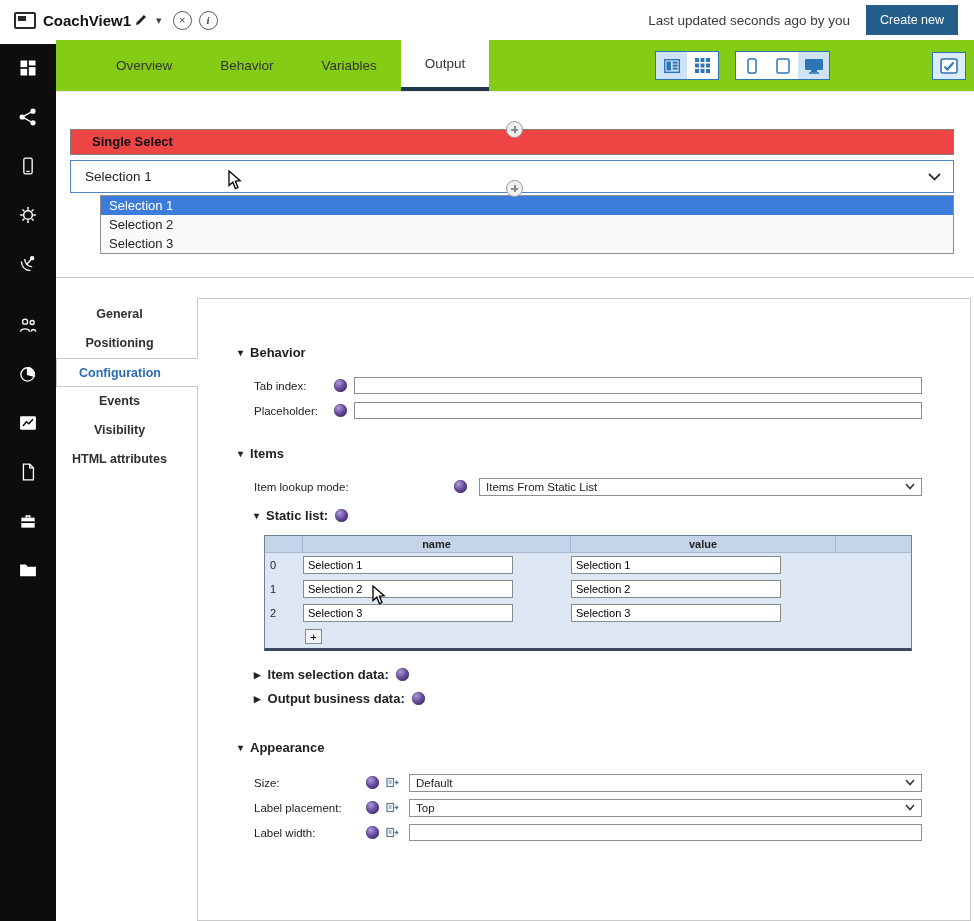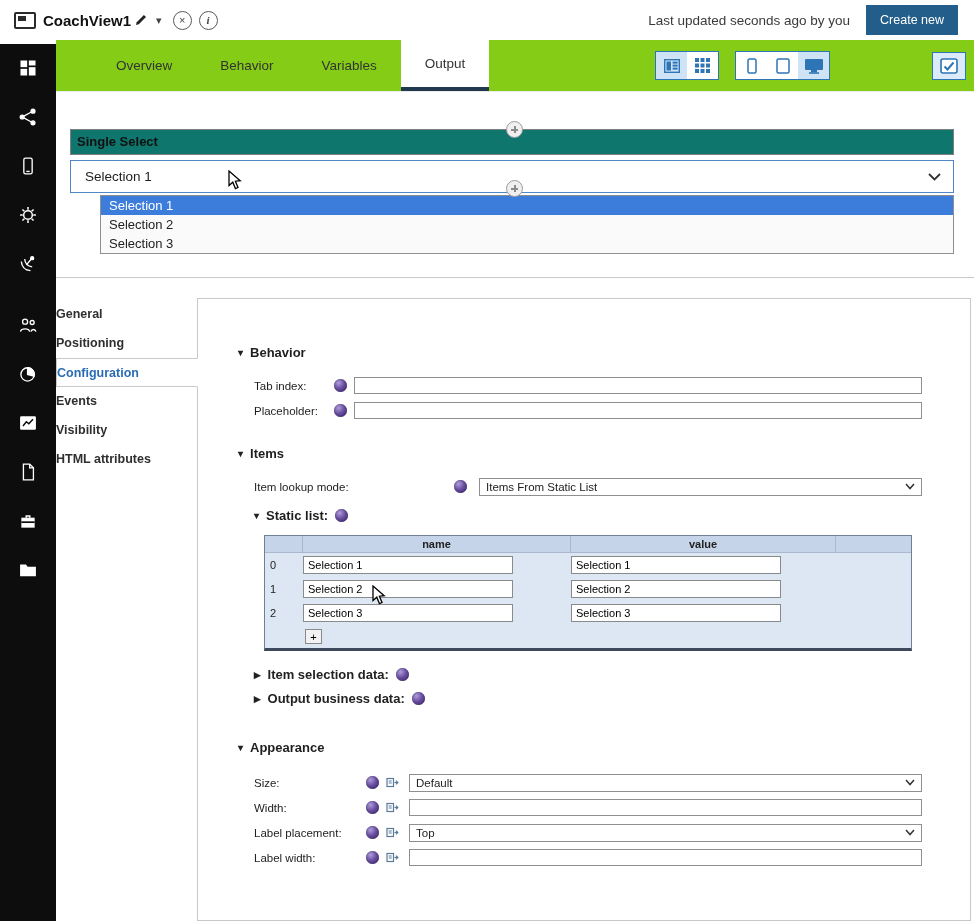--- a/index.html
+++ b/index.html
@@ -30,35 +30,35 @@
   .tab { padding: 0 24px; display: flex; align-items: center; font-size: 13.5px; color: #333; }
   .tab.active { background: #fff; border-bottom: 4px solid #22384f; }
   .tab-tools { margin-left: auto; display: flex; align-items: center; gap: 16px; padding-right: 8px; }
   .btn-group { display: flex; border: 1px solid #2e75b6; background: #fff; }
   .tg-btn { width: 31px; height: 27px; display: flex; align-items: center; justify-content: center; }
   .tg-btn.active { background: #cfe3f7; }
   .check-btn { width: 34px; height: 28px; display: flex; align-items: center; justify-content: center; border: 1px solid #2e75b6; background: #dcebf9; margin-left: 86px; }
 
   
   .canvas { position: absolute; left: 56px; top: 92px; right: 0; height: 186px; background: #fff; border-bottom: 1px solid #c9c9c9; }
-  .label-box { position: absolute; left: 14px; right: 20px; top: 37px; height: 26px; border: 1px solid #7f7f7f; background: #0f766e; font-weight: bold; font-size: 13px; line-height: 24px; padding-left: 6px; color: #111; }
+  .label-box { position: absolute; left: 14px; right: 20px; top: 37px; height: 26px; border: 1px solid #7f7f7f; background: #ef4444; font-weight: bold; font-size: 13px; line-height: 24px; padding-left: 21px; color: #111; }
   .select-box { position: absolute; left: 14px; right: 20px; top: 68px; height: 33px; border: 1px solid #4f86c6; background: #fff; display: flex; align-items: center; padding: 0 12px 0 14px; font-size: 13.5px; color: #222; }
   .select-box .sel-chev { margin-left: auto; display: flex; }
   .drop-plus { position: absolute; left: 50%; width: 17px; height: 17px; margin-left: -9px; border-radius: 50%; border: 1px solid #9a9a9a; background: #efefef; z-index: 4; }
   .drop-plus::before { content: ""; position: absolute; left: 4px; right: 4px; top: 50%; height: 2px; margin-top: -1px; background: #8a8a8a; }
   .drop-plus::after { content: ""; position: absolute; top: 4px; bottom: 4px; left: 50%; width: 2px; margin-left: -1px; background: #8a8a8a; }
   .p1 { top: 29px; }
   .p2 { top: 88px; }
   .option-list { position: absolute; left: 44px; right: 20px; top: 103px; background: #fafafa; border: 1px solid #8f8f8f; z-index: 3; }
   .option-row { height: 19px; line-height: 19px; padding-left: 8px; font-size: 13px; color: #222; }
   .option-row.selected { background: #3c7ddb; color: #fff; }
 
   
   .prop-tabs { position: absolute; left: 56px; top: 300px; width: 141px; z-index: 3; }
-  .prop-tab { height: 29px; line-height: 29px; text-align: left; padding-right: 14px; font-size: 12.5px; font-weight: bold; color: #2f2f2f; }
+  .prop-tab { height: 29px; line-height: 29px; text-align: center; padding-right: 14px; font-size: 12.5px; font-weight: bold; color: #2f2f2f; }
   .prop-tab.active { color: #2a6db5; background: #fff; border: 1px solid #c9c9c9; border-right-color: #fff; margin-right: -1px; position: relative; }
 
   
   .prop-panel { position: absolute; left: 197px; top: 298px; right: 3px; bottom: 0; border: 1px solid #c9c9c9; background: #fff; padding: 46px 0 0 40px; overflow: hidden; }
   .sec-head { display: flex; align-items: center; gap: 7px; font-weight: bold; font-size: 13px; color: #1e1e1e; }
   .sec-head .tri { font-size: 10px; color: #222; }
   .mb16 { margin-bottom: 16px; }
   .field-row { display: flex; align-items: center; padding-left: 16px; padding-right: 48px; margin-bottom: 6px; height: 19px; }
   .field-label { width: 80px; font-size: 11.5px; color: #1e1e1e; flex: none; }
   .globe { width: 13px; height: 13px; border-radius: 50%; flex: none; background: radial-gradient(circle at 35% 30%, #b09ddb 0%, #6a4fa0 45%, #2f1b5e 100%); box-shadow: inset 0 0 1px #1d0f40; }
@@ -396,35 +396,20 @@
     <div class="dd">
       <span>Default</span>
       <span class="dd-chev">
         <svg width="10" height="7" viewBox="0 0 10 7">
             <polyline points="1,1 5,5.5 9,1" fill="none" stroke="#333" stroke-width="1.5"></polyline>
           </svg>
       </span>
     </div>
   </div>
 
-  <div class="app-row">
-    <span class="app-label">Width:</span>
-    <span class="globe"></span>
-    <span class="bind-ic">
-      <svg width="13" height="13" viewBox="0 0 13 13">
-          <g stroke="#5a7a9a" stroke-width="1.2" fill="none">
-            <rect x="1" y="2.5" width="6.5" height="8"></rect>
-            <path d="M2.7 5h3M2.7 7h3"></path>
-            <path d="M8.5 6.5h3"></path>
-            <path d="M10 4.7l1.8 1.8-1.8 1.8"></path>
-          </g>
-        </svg>
-    </span>
-    <input class="txt-input" type="text" value="" style="">
-  </div>
 
   <div class="app-row">
     <span class="app-label">Label placement:</span>
     <span class="globe"></span>
     <span class="bind-ic">
       <svg width="13" height="13" viewBox="0 0 13 13">
           <g stroke="#5a7a9a" stroke-width="1.2" fill="none">
             <rect x="1" y="2.5" width="6.5" height="8"></rect>
             <path d="M2.7 5h3M2.7 7h3"></path>
             <path d="M8.5 6.5h3"></path>

